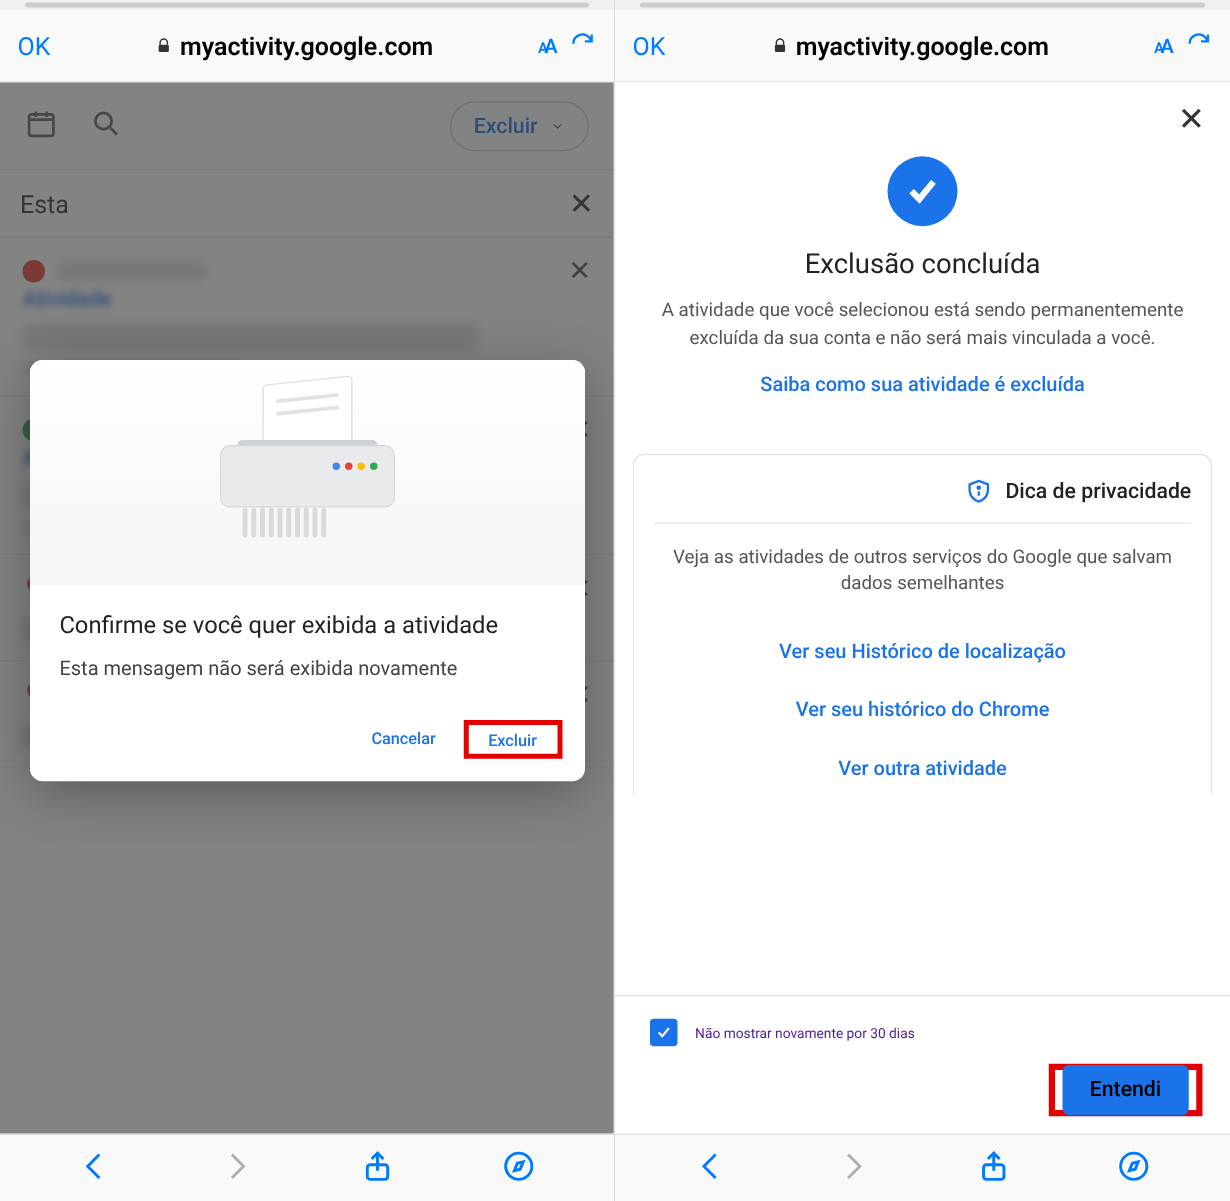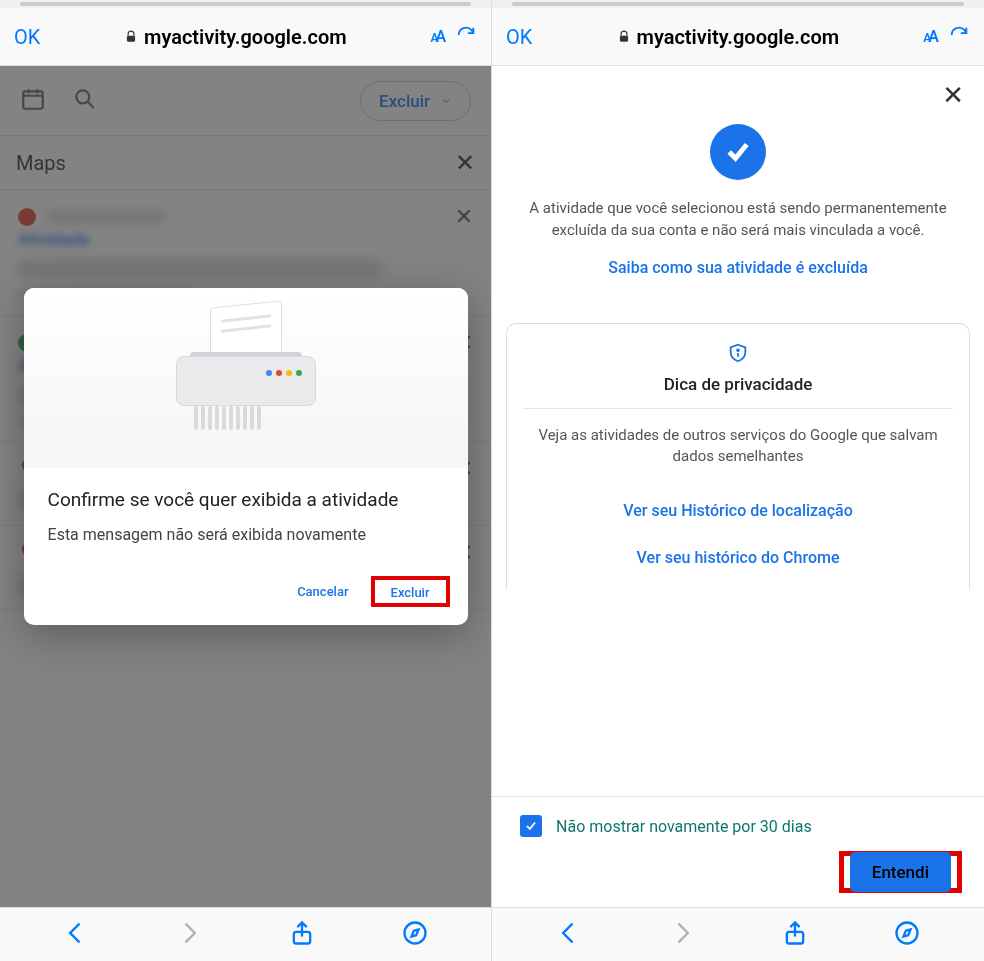--- a/index.html
+++ b/index.html
@@ -66,30 +66,30 @@
   
   .right-content { position:absolute; top:66px; left:0; right:0; bottom:54px; background:#fff; display:flex; flex-direction:column; }
   .close-x { text-align:right; padding:14px 20px 0; font-size:26px; color:#333; }
   .badge-wrap { display:flex; flex-direction:column; align-items:center; padding:14px 28px 22px; text-align:center; }
   .check-circle { width:56px; height:56px; border-radius:50%; background:#1a73e8; display:flex; align-items:center; justify-content:center; margin-bottom:18px;}
   .check-circle svg{width:30px;height:30px;stroke:#fff;stroke-width:4;fill:none;}
   .done-title { font-size:22px; color:#222; margin-bottom:14px; }
   .done-desc { font-size:15px; color:#555; line-height:1.45; margin-bottom:16px; }
   .link { color:#1a73e8; font-size:16px; font-weight:500; }
   .privacy-card { margin:24px 14px 0; border:1px solid #ddd; border-radius:10px 10px 0 0; border-bottom:none; padding:18px 16px 8px; text-align:center; }
-  .priv-head { display:flex; align-items:center; justify-content:space-between; gap:10px; padding-bottom:14px; border-bottom:1px solid #e5e5e5; margin-bottom:16px;flex-direction:column;}
+  .priv-head { display:flex; align-items:center; justify-content:flex-end; gap:10px; padding-bottom:14px; border-bottom:1px solid #e5e5e5; margin-bottom:16px;}
   .shield { width:22px; height:22px; }
   .priv-title { font-size:17px; font-weight:500; color:#222; }
   .priv-desc { font-size:15px; color:#555; line-height:1.4; margin-bottom:20px; padding:0 6px;}
   .priv-link { color:#1a73e8; font-size:16px; font-weight:500; padding:14px 0; display:block; }
   .footer-area { border-top:1px solid #e5e5e5; padding:14px 0 14px; background:#fff; }
   .check-row { display:flex; align-items:center; gap:14px; padding:4px 28px 14px; }
   .checkbox { width:22px; height:22px; background:#1a73e8; border-radius:3px; display:flex; align-items:center; justify-content:center;}
   .checkbox svg{width:14px;height:14px;stroke:#fff;stroke-width:3;fill:none;}
-  .check-label { color:#0f766e; font-size:16px; }
+  .check-label { color:#4c1d95; font-size:11px; }
   .entendi-row { display:flex; justify-content:flex-end; padding:0 22px;}
   .entendi-btn { background:#1a73e8; color:#000000; font-size:17px; font-weight:500; padding:10px 22px; border-radius:5px; }
   .entendi-highlight { border:5px solid #e30000; padding:6px; display:inline-block; }
 </style>
 </head>
 <body>
 
 <div class="phone left">
   <div class="tab-hint"></div>
 
@@ -129,21 +129,21 @@
       <span class="spacer"></span>
       <div class="excluir-chip">
         <span>Excluir</span>
         <svg width="12" height="12" viewBox="0 0 24 24">
             <path d="M6 9l6 6 6-6" fill="none" stroke="#5f6368" stroke-width="2"></path>
           </svg>
       </div>
     </div>
 
     <div class="hoje-row">
-      <span>Maps</span>
+      <span>Esta</span>
       <span style="font-size:24px;">✕</span>
     </div>
 
     <div class="list-item">
       <div class="li-head">
         <span class="li-icon" style="background:#ea4335"></span>
         <span class="blur-line" style="width:120px;height:14px;margin:0;"></span>
         <span class="li-close">✕</span>
       </div>
       <div class="li-title">Atividade</div>
@@ -271,38 +271,40 @@
 
   <div class="right-content">
     <div class="close-x">✕</div>
 
     <div class="badge-wrap">
       <div class="check-circle">
         <svg viewBox="0 0 24 24">
             <path d="M5 12l5 5 9-11"></path>
           </svg>
       </div>
+      <div class="done-title">Exclusão concluída</div>
       <div class="done-desc">A atividade que você selecionou está sendo permanentemente excluída da sua conta e não será mais vinculada a você.</div>
       <a class="link">Saiba como sua atividade é excluída</a>
     </div>
 
     <div class="privacy-card">
       <div class="priv-head">
         <span class="shield">
           <svg viewBox="0 0 24 24" fill="none" stroke="#1a73e8" stroke-width="2">
               <path d="M12 3l8 3v5c0 5-3.5 8.5-8 10-4.5-1.5-8-5-8-10V6l8-3z"></path>
               <circle cx="12" cy="9" r="1" fill="#1a73e8"></circle>
               <path d="M12 12v4" stroke="#1a73e8"></path>
             </svg>
         </span>
         <span class="priv-title">Dica de privacidade</span>
       </div>
       <div class="priv-desc">Veja as atividades de outros serviços do Google que salvam dados semelhantes</div>
       <a class="priv-link">Ver seu Histórico de localização</a>
       <a class="priv-link">Ver seu histórico do Chrome</a>
+      <a class="priv-link" style="padding-bottom:4px;">Ver outra atividade</a>
     </div>
 
     <div style="flex:1"></div>
 
     <div class="footer-area">
       <div class="check-row">
         <span class="checkbox">
           <svg viewBox="0 0 24 24">
               <path d="M5 12l5 5 9-11"></path>
             </svg>

